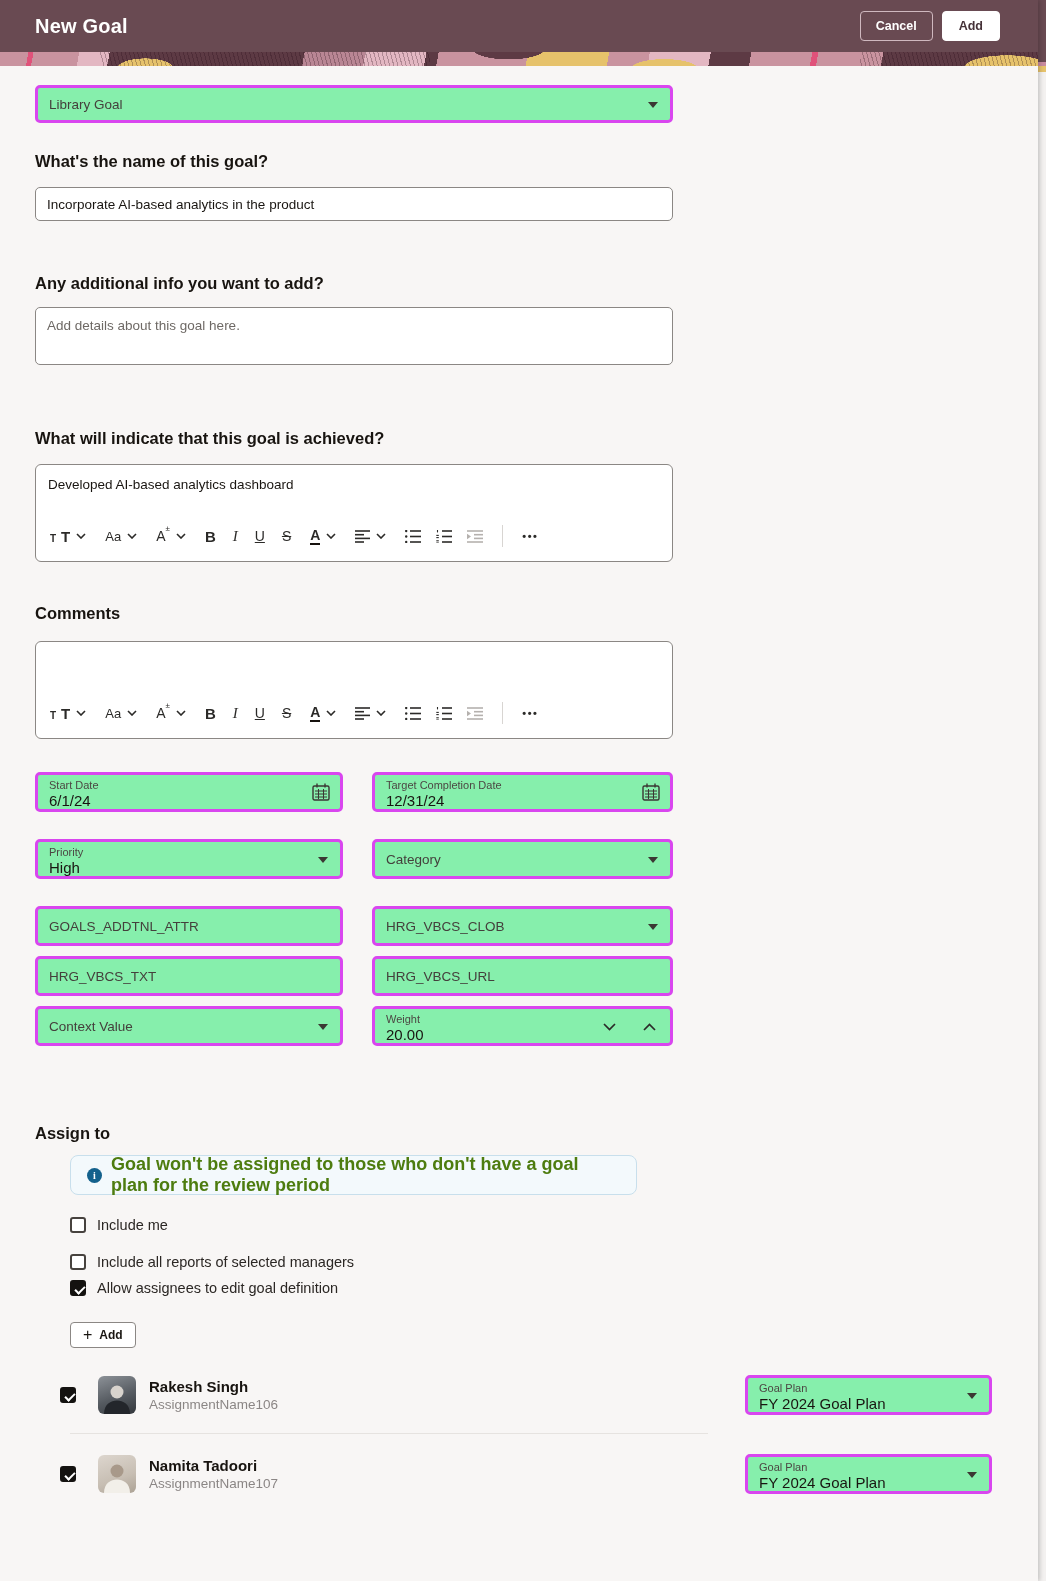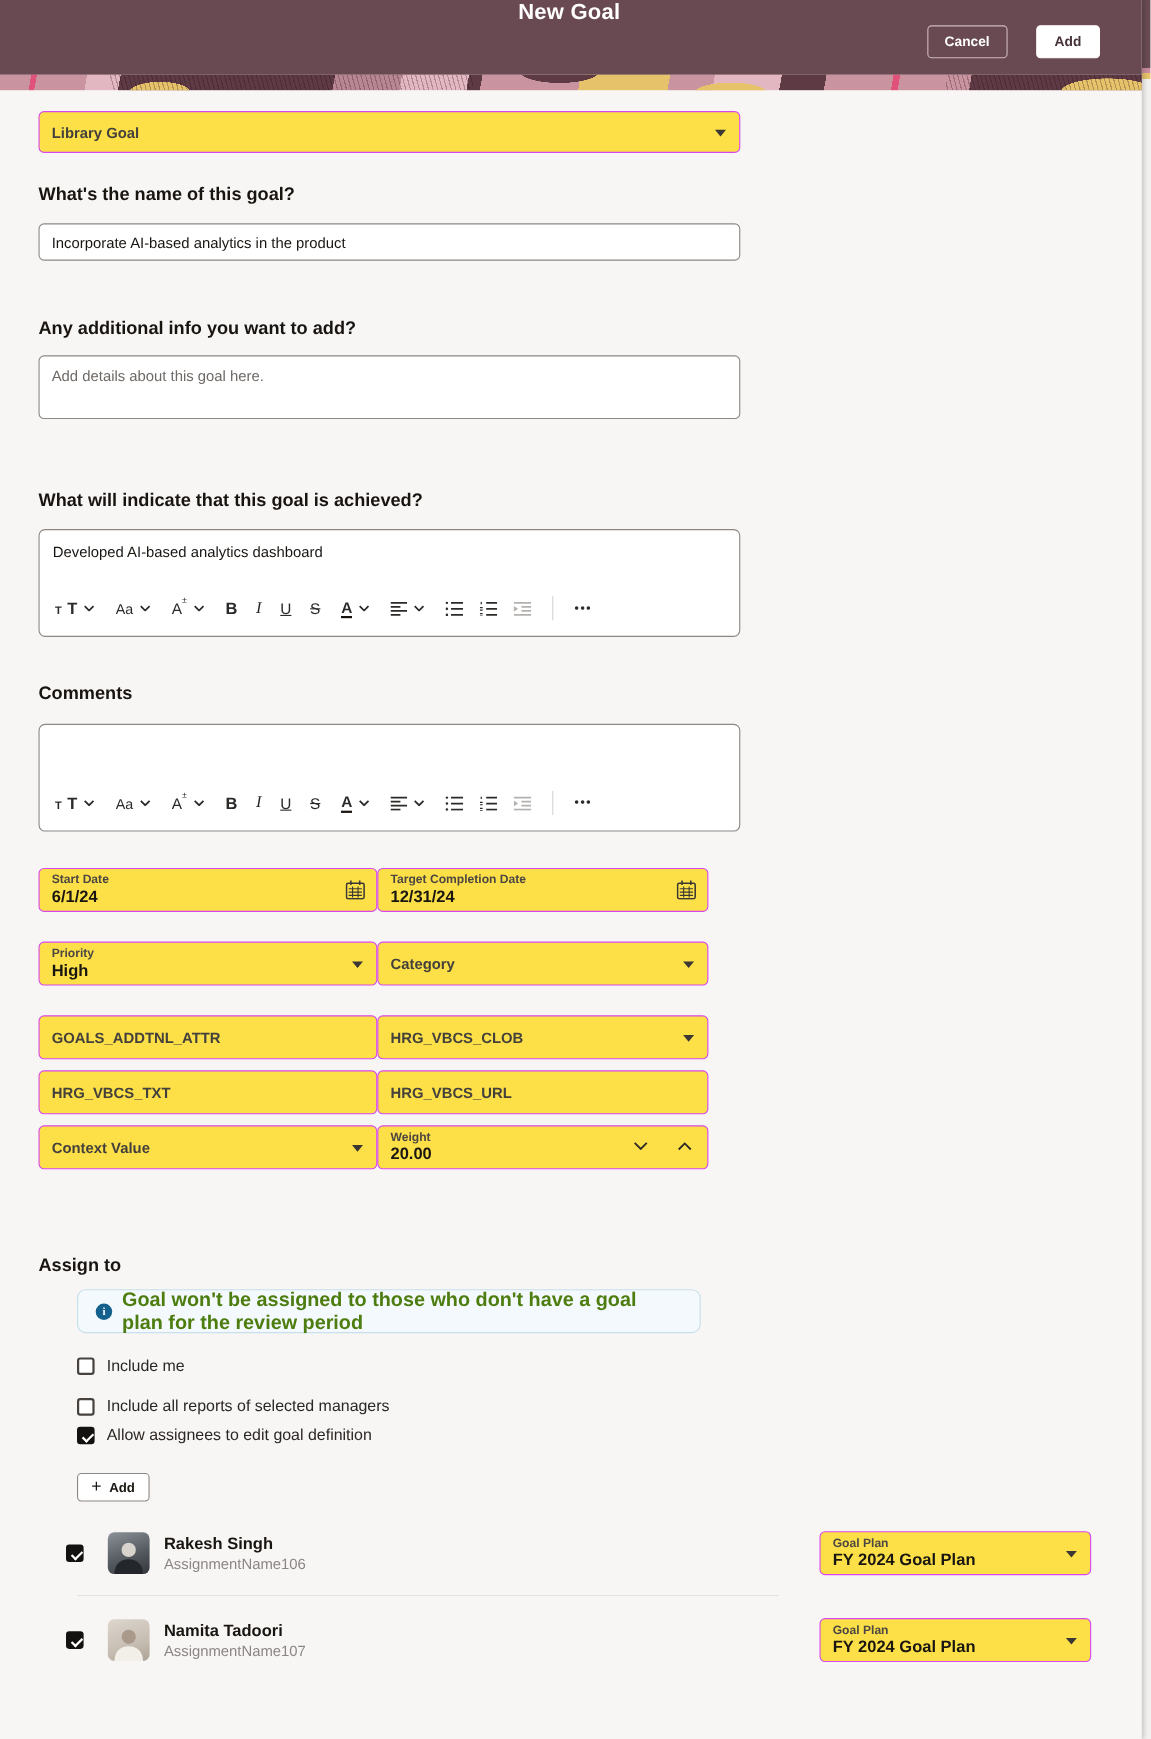--- a/index.html
+++ b/index.html
@@ -8,23 +8,23 @@
 
   
   .bg-sliver { position:absolute; top:0; right:0; width:8px; height:100%;
     background:linear-gradient(#694a52 0 62px, #c98ca0 62px 66px, #e6c26b 66px 72px, #f3f1f0 72px 100%); }
 
   
   .panel { position:absolute; top:0; left:0; width:1038px; height:1581px; background:#f8f6f5;
     box-shadow:2px 0 4px rgba(0,0,0,.18); }
 
   
-  .hdr { height:68px; background:#694a52; display:flex; align-items:center; padding:0 38px 0 35px;flex-direction:column; }
+  .hdr { height:52px; background:#694a52; display:flex; align-items:center; padding:0 38px 0 35px; }
   .hdr-title { color:#fff; font-size:20px; font-weight:bold; letter-spacing:.2px; }
-  .hdr-actions { margin-left:auto; display:flex; gap:26px; }
+  .hdr-actions { margin-left:auto; display:flex; gap:9px; }
   .btn-cancel { background:transparent; border:1px solid #cfb8bf; color:#fff; font-weight:bold;
     font-size:12.5px; border-radius:4px; padding:7px 15px; font-family:inherit; cursor:pointer; }
   .btn-add { background:#fff; border:1px solid #fff; color:#453238; font-weight:bold;
     font-size:12.5px; border-radius:4px; padding:7px 16px; font-family:inherit; cursor:pointer; }
 
   
   .strip { height:14px;
     background-image:
       radial-gradient(ellipse 46px 16px at 14% 115%, #e6c26b 0 60%, transparent 61%),
       radial-gradient(ellipse 60px 18px at 49% -25%, #5d3a44 0 60%, transparent 61%),
@@ -40,29 +40,29 @@
     background:repeating-linear-gradient(75deg, rgba(40,15,25,.28) 0 1px, transparent 1px 4px);
     -webkit-mask:linear-gradient(90deg, transparent 0 100px, #000 100px 430px, transparent 430px 860px, #000 860px 1040px);
             mask:linear-gradient(90deg, transparent 0 100px, #000 100px 430px, transparent 430px 860px, #000 860px 1040px); }
 
   
   .bod { padding:19px 0 40px 35px; }
   .col { width:638px; }
   .q { font-size:16.5px; font-weight:bold; color:#181410; }
 
   
-  .field { background:#fde047; border:1px solid #d946ef; border-radius:5px; position:relative;font-weight:bold; }
+  .field { background:#86efac; border:3px solid #d946ef; border-radius:5px; position:relative; }
   .f-h38 { height:38px; display:flex; align-items:center; padding:0 30px 0 11px; }
   .ph { font-size:13.5px; color:#44403c; }
   .caret { position:absolute; right:12px; top:50%; margin-top:-2px; width:0; height:0;
     border-left:5px solid transparent; border-right:5px solid transparent; border-top:6px solid #3b3733; }
   .f-labeled { height:40px; padding:4px 11px; }
   .f-label { font-size:11px; color:#4c4743; line-height:13px; }
   .f-value { font-size:15px; color:#191511; line-height:18px; }
-  .row2 { display:flex; }
+  .row2 { display:flex; gap:29px; }
   .w-left { width:308px; } .w-right { width:301px; }
 
   .cal-icon { position:absolute; right:10px; top:50%; transform:translateY(-50%); }
   .chev { display:inline-block; }
 
   textarea.f-area, .f-area { width:638px; height:58px; background:#fff; border:1px solid #8b8784;
     border-radius:5px; padding:10px 11px; font-family:inherit; font-size:13.5px; color:#191511; resize:none; }
   .f-area::placeholder { color:#6e6965; }
   input.f-input { width:638px; height:34px; background:#fff; border:1px solid #8b8784; border-radius:5px;
     padding:0 11px; font-family:inherit; font-size:13.5px; color:#191511; }

